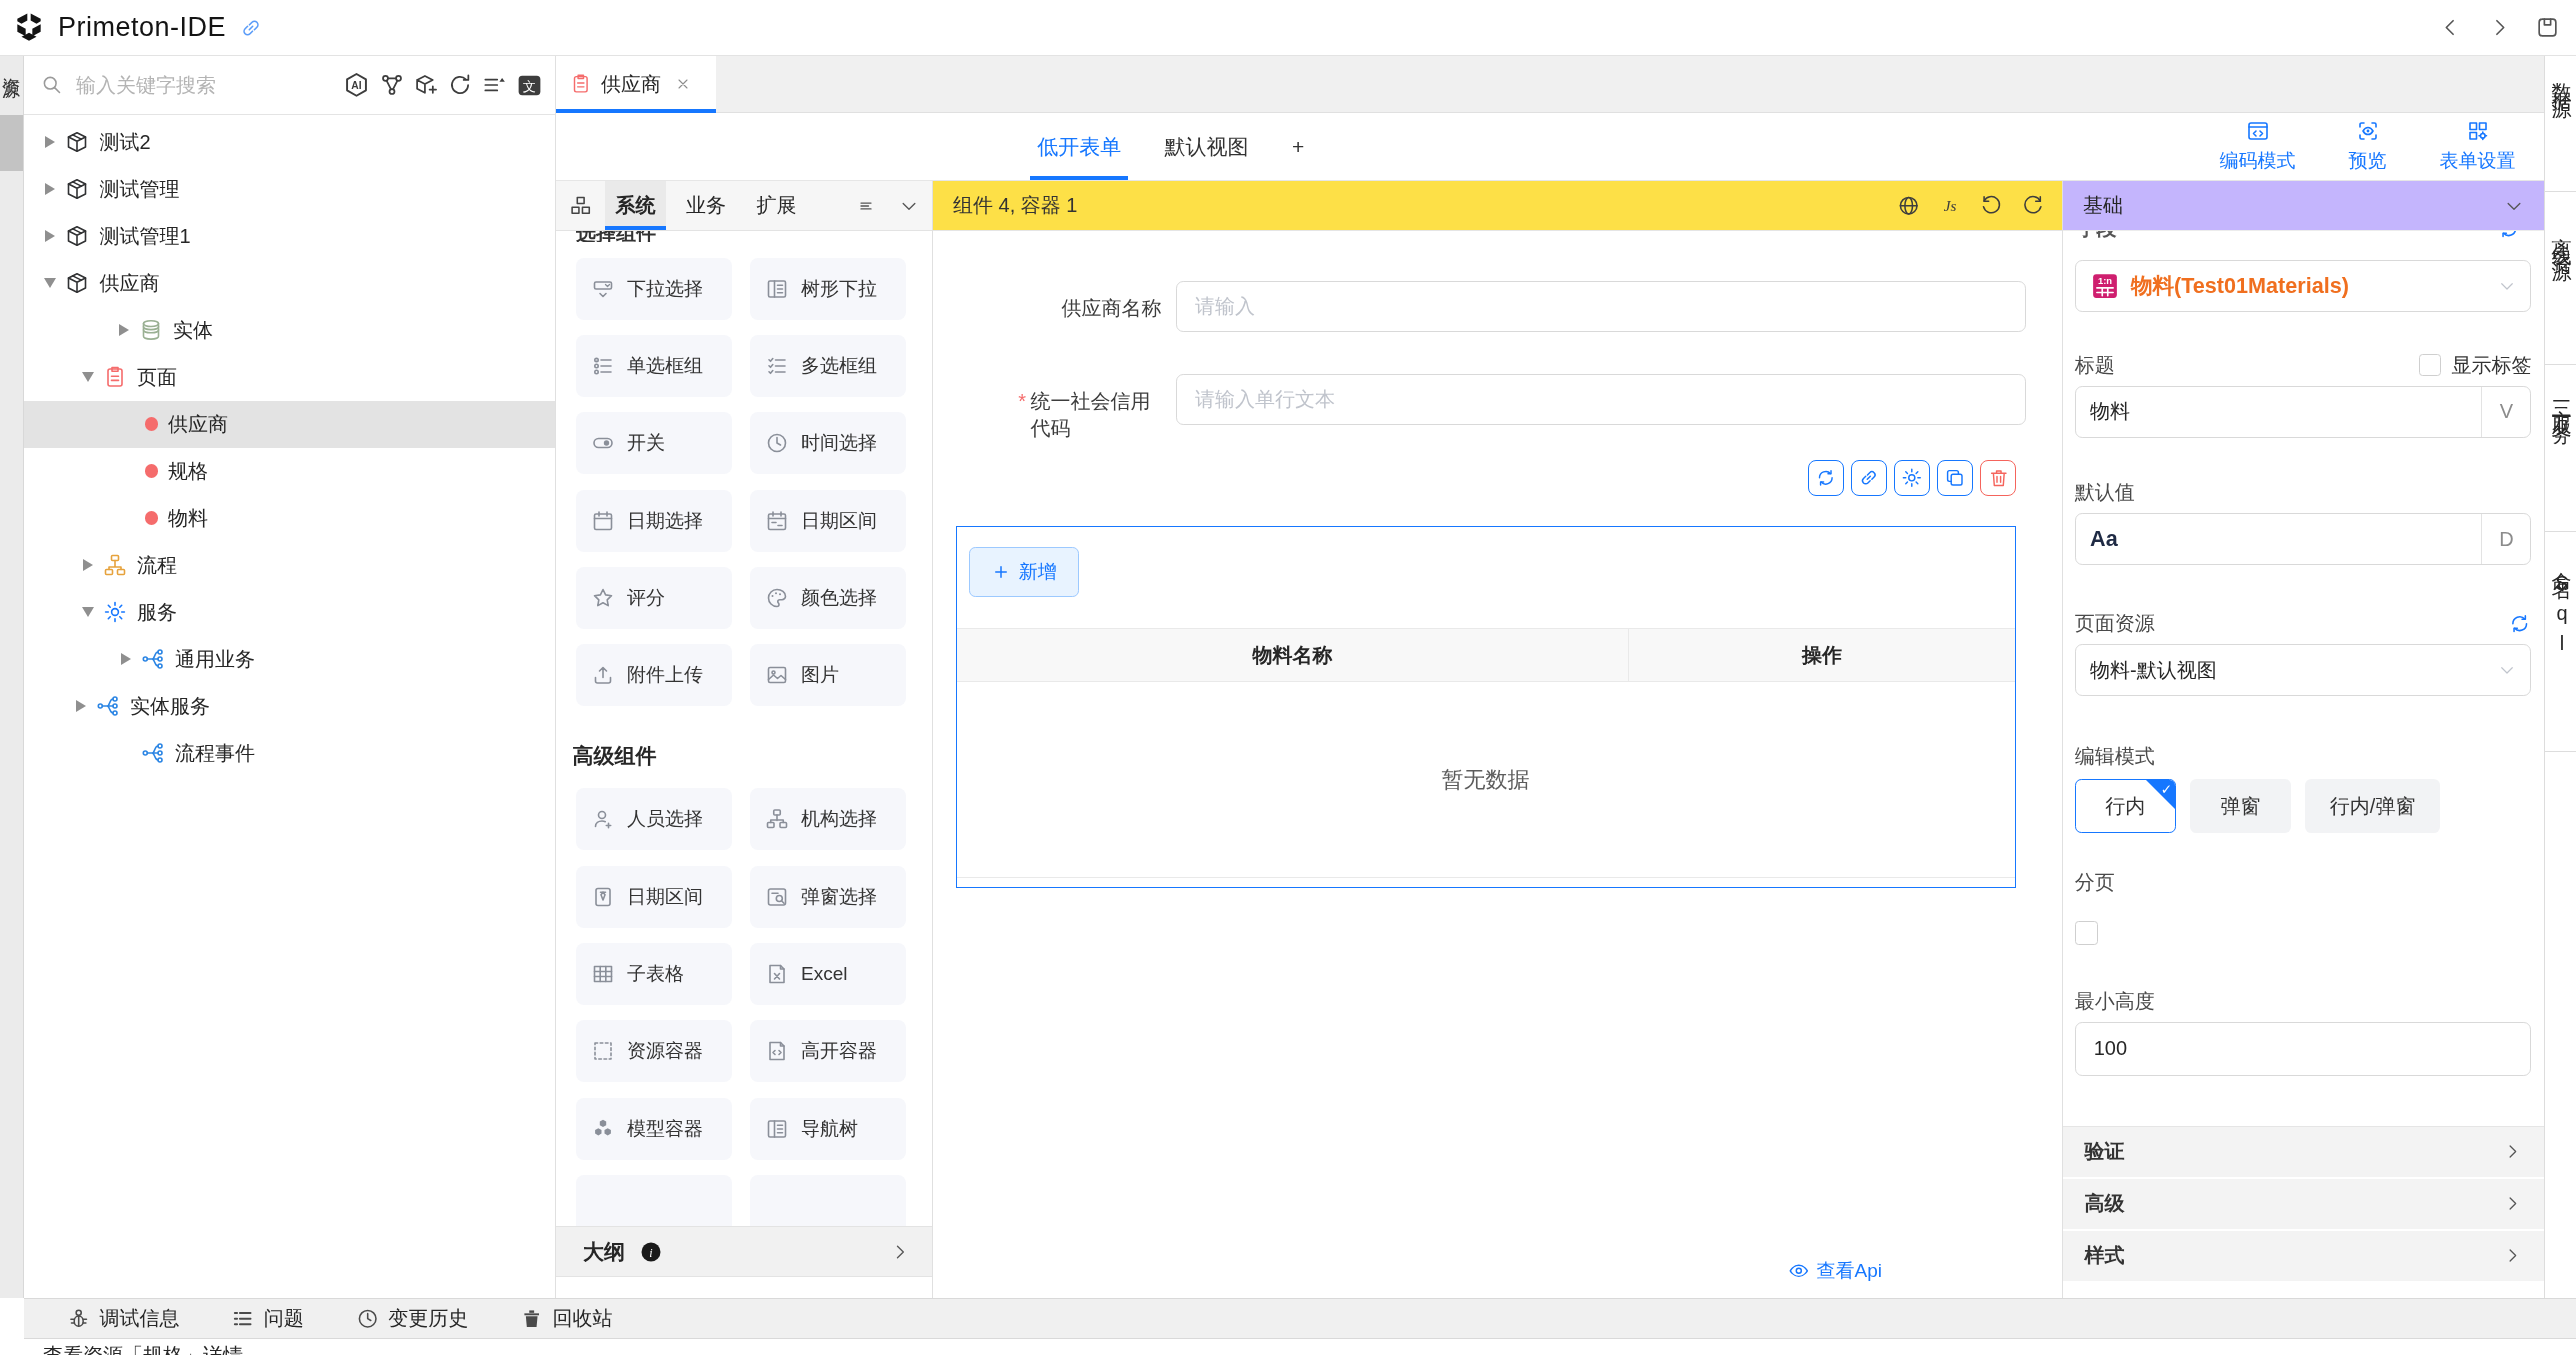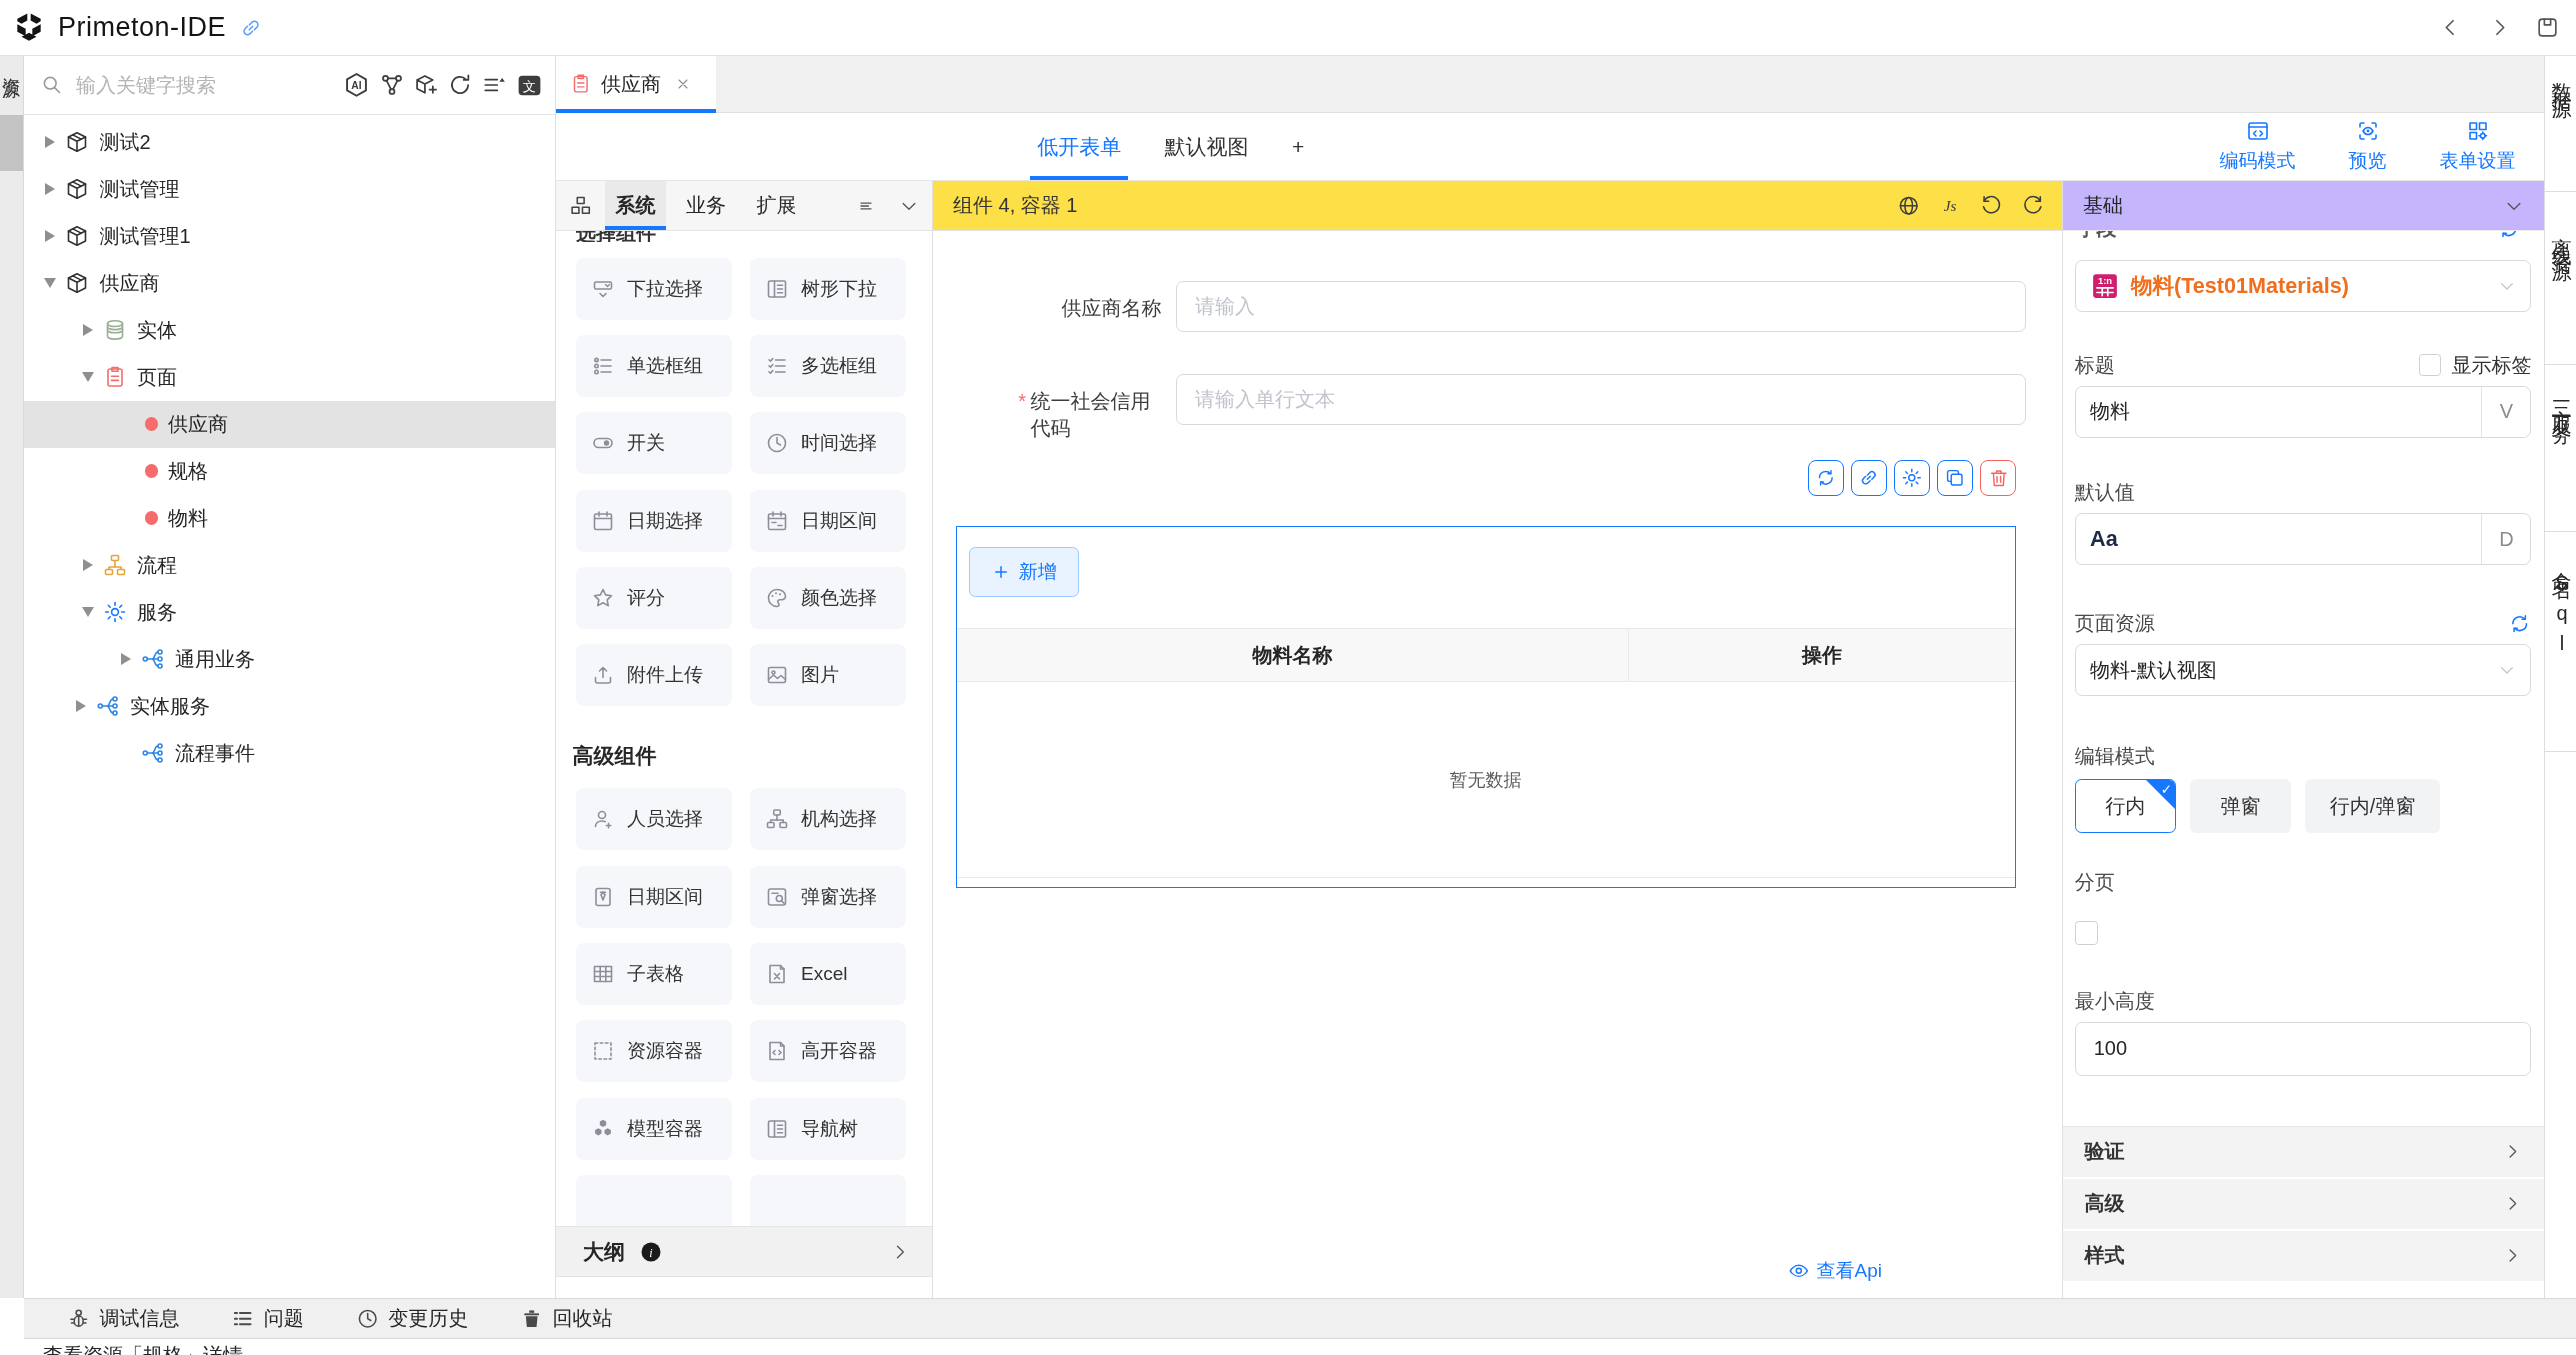--- a/index.html
+++ b/index.html
@@ -116,21 +116,21 @@
   #subtable-toolbar { position:absolute; top:-67px; right:-1.8px; display:flex; gap:7.2px; }
   .st-btn { width:36px; height:36px; border-radius:8px; background:#fff; border:1.4px solid #1677ff; color:#1677ff; display:flex; align-items:center; justify-content:center; cursor:pointer; }
   .st-btn .ic { font-size:21.6px; }
   .st-btn.danger { border-color:#f5645c; color:#f5645c; }
   #add-btn { margin:20px 0 0 12.6px; height:50px; padding:0 21.6px; background:#e8f3ff; border:1.4px solid #9cc9ff; border-radius:6.3px; color:#1677ff; font-size:19px; display:inline-flex; align-items:center; gap:9px; cursor:pointer; font-family:inherit; }
   #add-btn .ic { font-size:18px; stroke-width:2; }
   #subtable-table { margin-top:31.5px; }
   #subtable-cols { display:flex; height:54px; background:#f8f8f8; border-top:0.9px solid #e9e9e9; border-bottom:0.9px solid #e9e9e9; }
   .st-col { display:flex; align-items:center; justify-content:center; font-size:20px; font-weight:700; color:#262626; border-right:0.9px solid #e9e9e9; }
   .st-col:last-child { border-right:none; }
-  #subtable-empty { height:196px; display:flex; align-items:center; justify-content:center; font-size:18px; color:#5c5c5c; border-bottom:0.9px solid #e9e9e9; }
+  #subtable-empty { height:196px; display:flex; align-items:center; justify-content:center; font-size:22px; color:#5c5c5c; border-bottom:0.9px solid #e9e9e9; }
   #api-link { position:absolute; right:180px; bottom:14.4px; display:flex; align-items:center; gap:7.2px; color:#1677ff; background:none; border:none; cursor:pointer; }
   #api-link .ic { font-size:21.6px; }
   #api-link span { font-size:19px; color:#1677ff; }
 
   
   #props { width:482px; border-left:0.9px solid #e0e0e0; display:flex; flex-direction:column; background:#fff; }
   #props-header { height:50px; background:#c4b5fd; border-bottom:0.9px solid #ececec; display:flex; align-items:center; padding:0 20px; }
   #props-title { font-size:20px; font-weight:500; color:#262626; }
   #props-header .chev { margin-left:auto; font-size:20px; color:#555; }
   #props-body { flex:1; padding:0 12.6px 0 11.7px; overflow:hidden; }
@@ -311,21 +311,21 @@
           <span class="tw">
             <span class="arr-d"></span>
           </span>
           <svg viewBox="0 0 24 24" class="ic ic-package-icon">
             <path d="M12 2.8L3.5 7v10l8.5 4.2L20.5 17V7z"></path>
             <path d="M3.5 7L12 11.2 20.5 7M12 11.2V21"></path>
             <path d="M7.7 4.9l8.6 4.2"></path>
           </svg>
           <span class="tree-label">供应商</span>
         </div>
-        <div class="tree-row" style="padding-left: 52px;">
+        <div class="tree-row" style="padding-left: 52px; margin-left: 36px;">
           <span class="tw">
             <span class="arr-r"></span>
           </span>
           <svg viewBox="0 0 24 24" class="ic ic-database-icon">
             <ellipse cx="12" cy="5.6" rx="7.5" ry="2.9"></ellipse>
             <path d="M4.5 5.6v12.6c0 1.6 3.4 2.9 7.5 2.9s7.5-1.3 7.5-2.9V5.6"></path>
             <path d="M4.5 11.9c0 1.6 3.4 2.9 7.5 2.9s7.5-1.3 7.5-2.9"></path>
             <path d="M4.5 8.7c0 1.6 3.4 2.9 7.5 2.9s7.5-1.3 7.5-2.9"></path>
           </svg>
           <span class="tree-label">实体</span>

